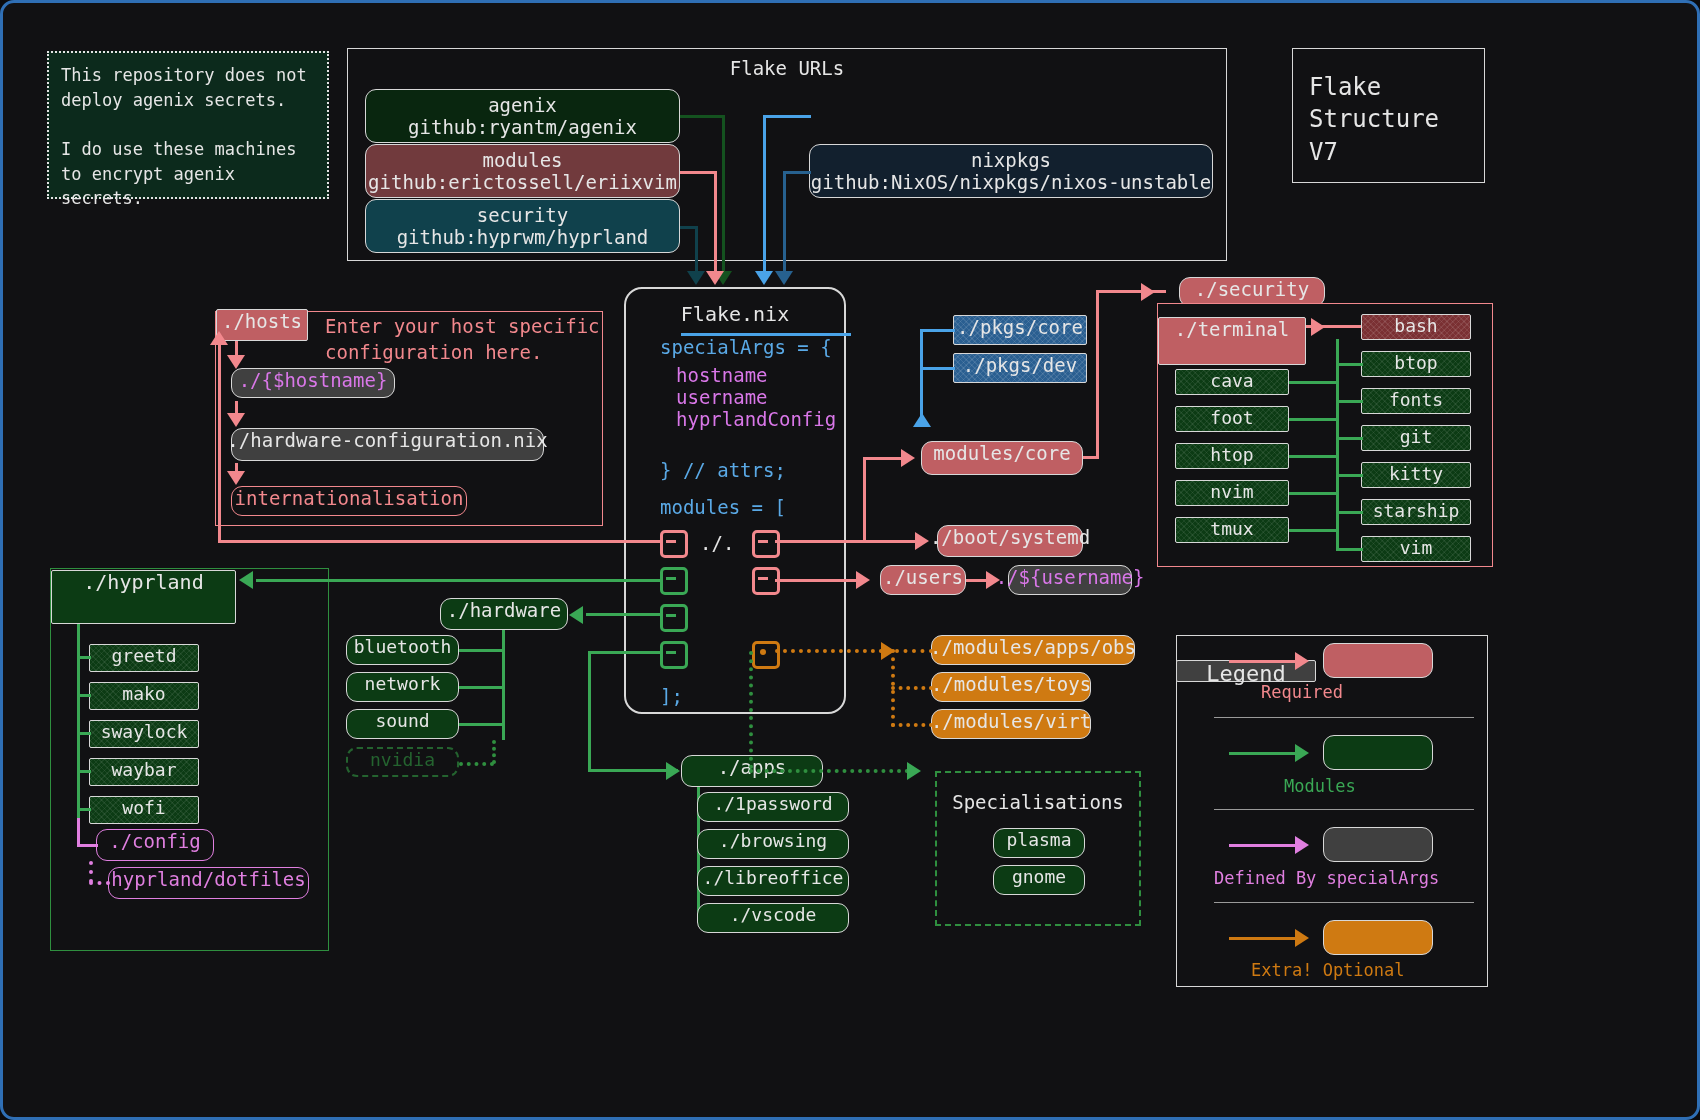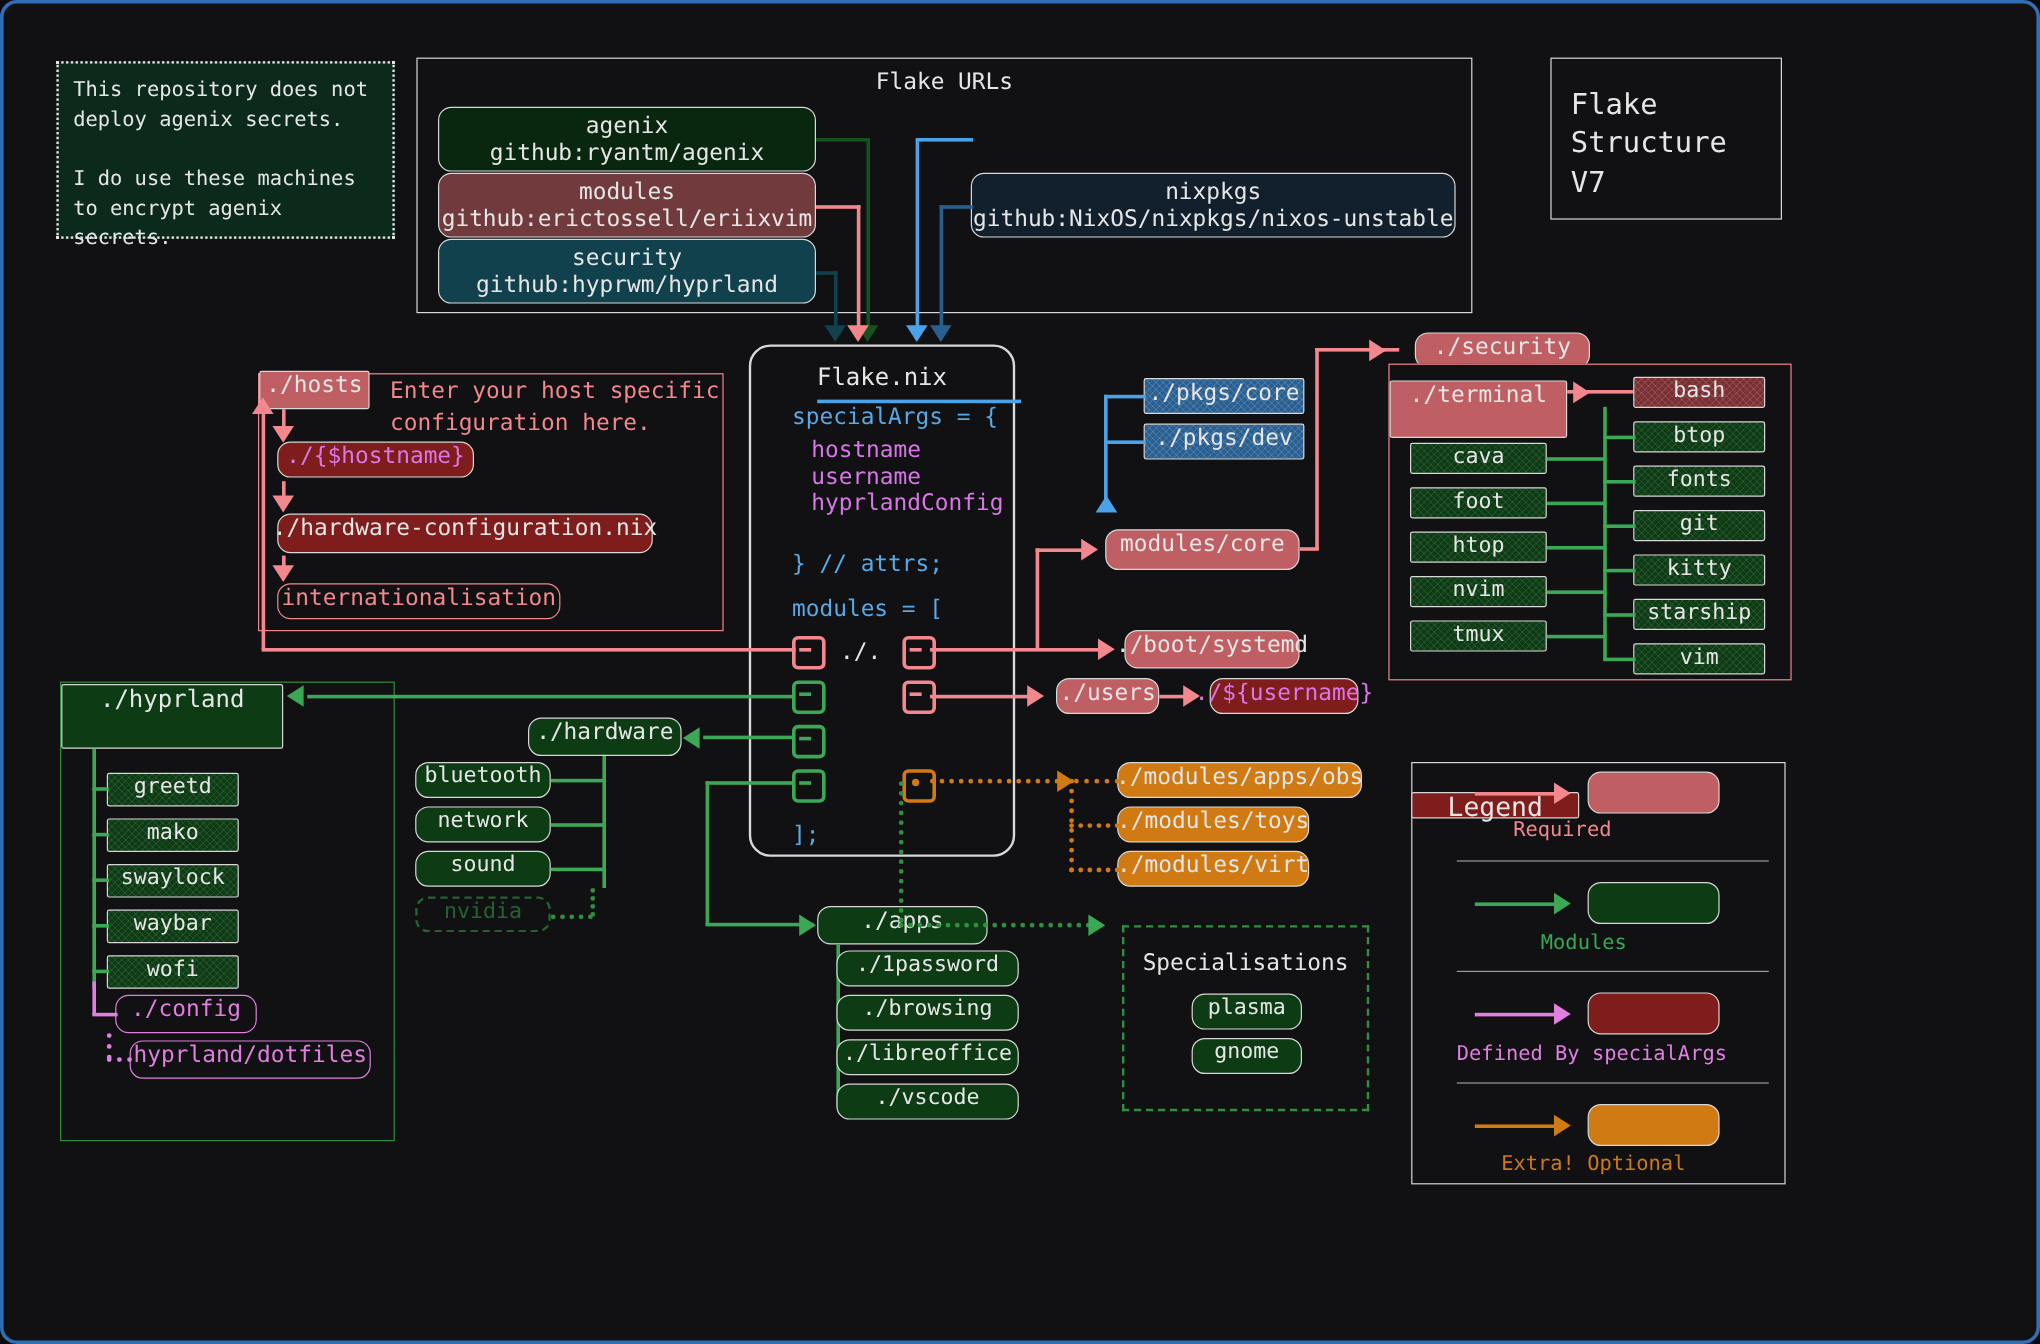--- a/index.html
+++ b/index.html
@@ -18,21 +18,21 @@
               background-image:repeating-linear-gradient(45deg,rgba(255,255,255,.07) 0 1px,transparent 1px 4px),
                                repeating-linear-gradient(-45deg,rgba(255,255,255,.07) 0 1px,transparent 1px 4px);}
   .red       {background:#bf5f63;border:1.5px solid #d8d8d8;}
   .red-hatch {background:#7a3033;border:1.5px solid #d8d8d8;
               background-image:repeating-linear-gradient(45deg,rgba(255,255,255,.09) 0 1px,transparent 1px 4px),
                                repeating-linear-gradient(-45deg,rgba(255,255,255,.09) 0 1px,transparent 1px 4px);}
   .blue-hatch{background:#2a5f91;border:1.5px solid #d8d8d8;
               background-image:repeating-linear-gradient(45deg,rgba(255,255,255,.10) 0 1px,transparent 1px 4px),
                                repeating-linear-gradient(-45deg,rgba(255,255,255,.10) 0 1px,transparent 1px 4px);}
   .orng      {background:#cf7a12;border:1.5px solid #d8d8d8;}
-  .plain     {background:#7f1d1d;border:1.5px solid #d8d8d8;}
+  .plain     {background:#404040;border:1.5px solid #d8d8d8;}
   .violet    {background:#111113;border:1.8px solid #e07fe0;color:#e07fe0;}
   .redline   {background:#111113;border:1.5px solid #f2888d;color:#f2888d;}
   .dkgrn     {background:#09260f;border:1.5px solid #d8d8d8;}
   .darkblue  {background:#12202e;border:1.5px solid #d8d8d8;}
   .midblue   {background:#23547e;border:1.5px solid #d8d8d8;}
   .maroon    {background:#713a3d;border:1.5px solid #d8d8d8;}
   .teal      {background:#10414c;border:1.5px solid #d8d8d8;}
   .dashgrn   {background:#111113;border:2px dashed #2f8f3f;color:#2f8f3f;}
 
   .panel{background:#111113;border:1.5px solid #d8d8d8;}

